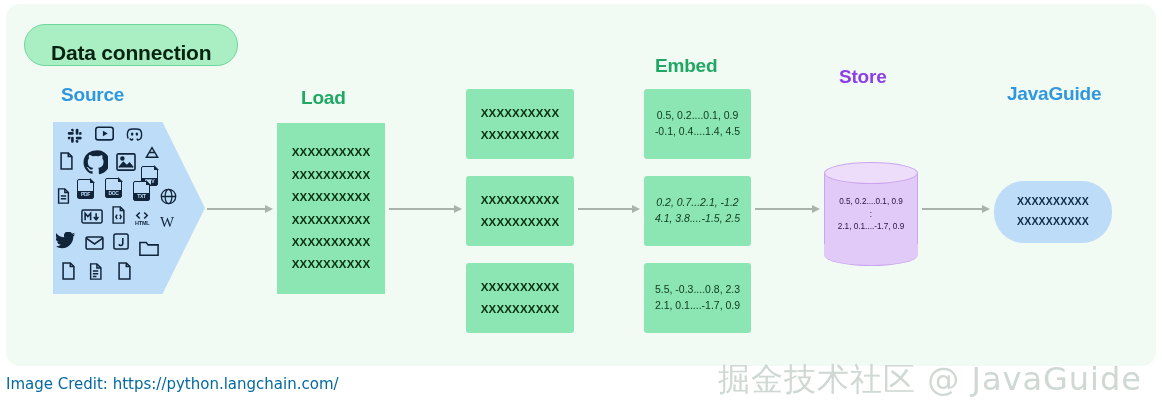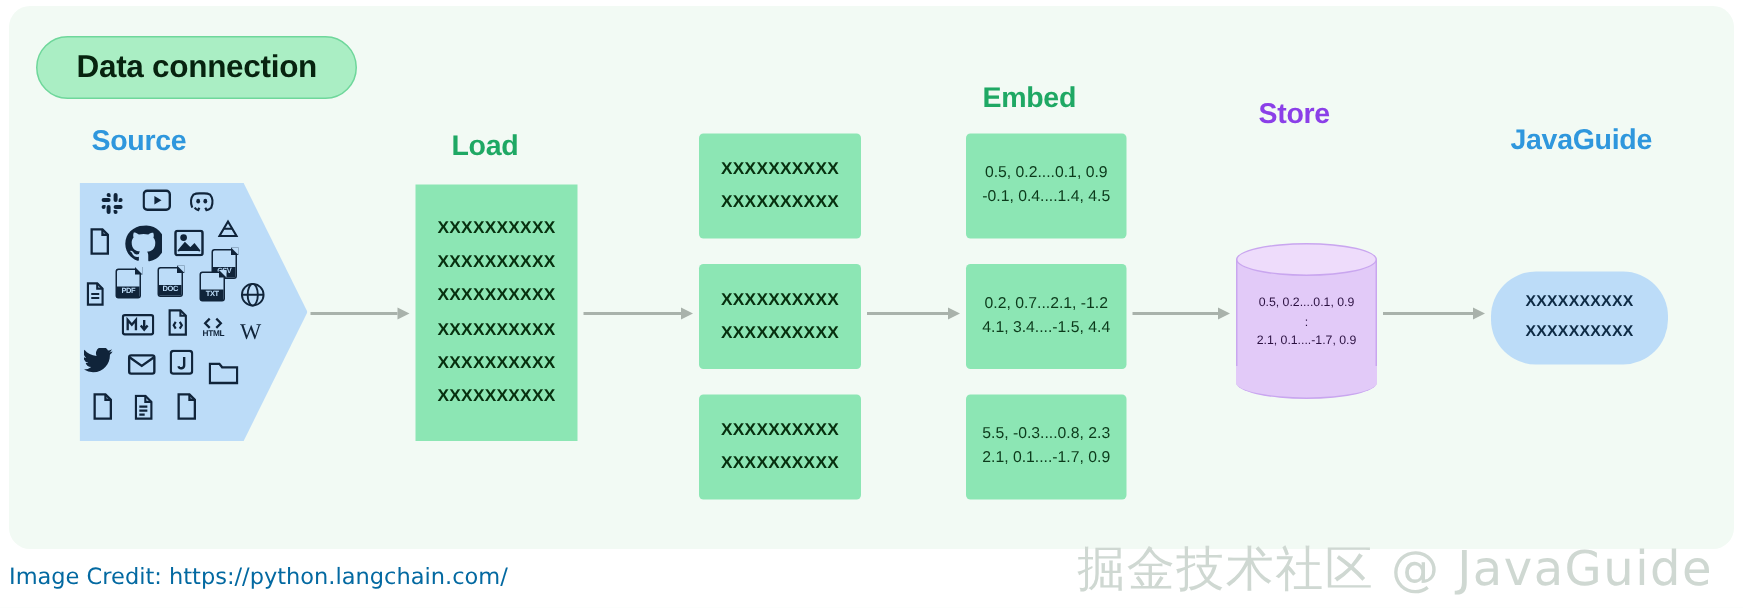--- a/index.html
+++ b/index.html
@@ -28,21 +28,21 @@
   }
 
   
   #title-pill {
     position: absolute;
     left: 18px;
     top: 20px;
     height: 42px;
     padding: 0 26px;
     display: flex;
-    align-items: center;
+    align-items: flex-end;
     background: #aaeec4;
     border: 1.5px solid #6fd79b;
     border-radius: 21px;
     box-sizing: border-box;
   }
   #title-pill .pill-text {
     font-size: 21px;
     font-weight: bold;
     color: #07230f;
     letter-spacing: -0.2px;
@@ -145,21 +145,21 @@
     line-height: 1.5;
     white-space: nowrap;
     font-weight: normal;
   }
 
   #load-box      { left: 271px; top: 119px; width: 108px; height: 171px; }
   #transform-1   { left: 460px; top: 85px;  width: 108px; height: 70px;  border-radius: 3px; }
   #transform-2   { left: 460px; top: 172px; width: 108px; height: 70px;  border-radius: 3px; }
   #transform-3   { left: 460px; top: 259px; width: 108px; height: 70px;  border-radius: 3px; }
   #embed-1       { left: 638px; top: 85px;  width: 107px; height: 70px;  border-radius: 3px; }
-  #embed-2       { left: 638px; top: 172px; width: 107px; height: 70px;  border-radius: 3px; }
+  #embed-2       { left: 638px; top: 172px; width: 107px; height: 70px;  border-radius: 3px; font-style: italic; }
   #embed-3       { left: 638px; top: 259px; width: 107px; height: 70px;  border-radius: 3px; }
 
   
   #store-shape {
     position: absolute;
     left: 818px;
     top: 158px;
     width: 94px;
     height: 104px;
   }
@@ -463,21 +463,21 @@
     <div class="shaft"></div>
     <div class="head"></div>
   </div>
 
   <div class="proc-box" id="embed-1">
     <div class="num-line">0.5, 0.2....0.1, 0.9</div>
     <div class="num-line">-0.1, 0.4....1.4, 4.5</div>
   </div>
   <div class="proc-box" id="embed-2">
     <div class="num-line">0.2, 0.7...2.1, -1.2</div>
-    <div class="num-line">4.1, 3.4....-1.5, 4.4</div>
+    <div class="num-line">4.1, 3.8....-1.5, 2.5</div>
   </div>
   <div class="proc-box" id="embed-3">
     <div class="num-line">5.5, -0.3....0.8, 2.3</div>
     <div class="num-line">2.1, 0.1....-1.7, 0.9</div>
   </div>
 
   <div class="arrow" id="arrow-4">
     <div class="shaft"></div>
     <div class="head"></div>
   </div>

